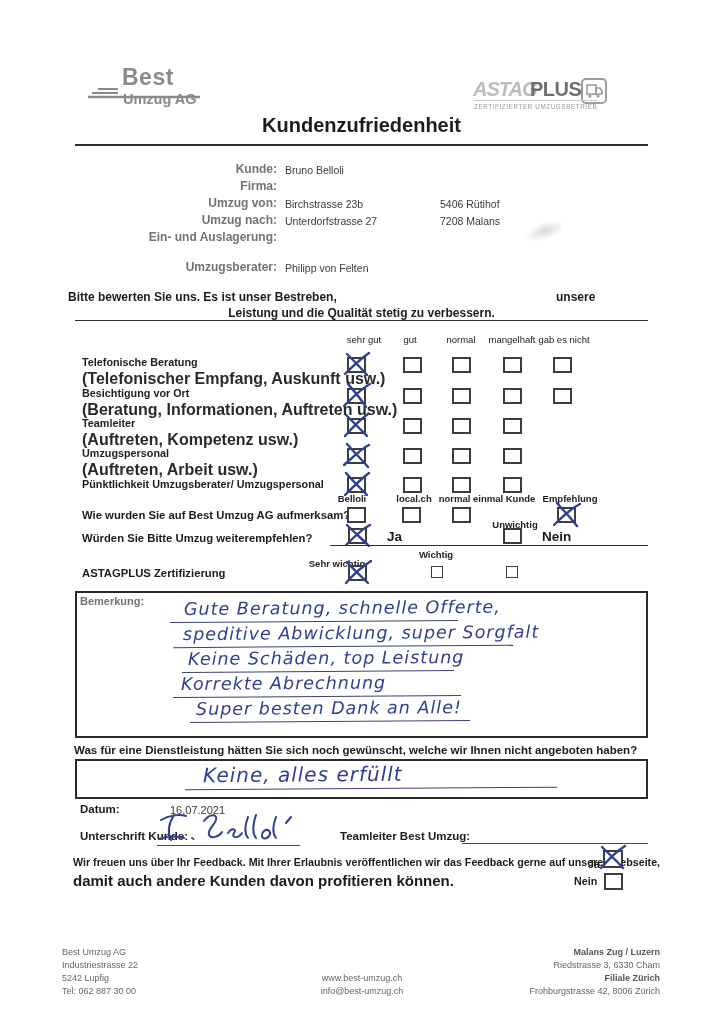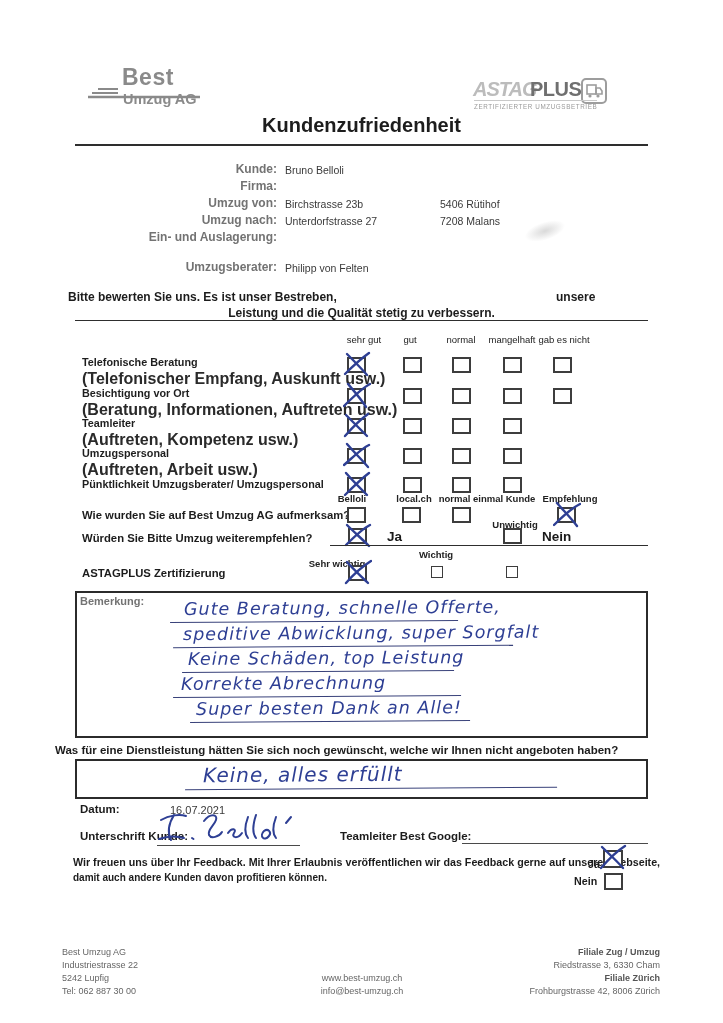--- a/index.html
+++ b/index.html
@@ -220,21 +220,21 @@
   <div class="abs hline" style="left:182px;top:648px;width:272px;height:23px;">
     <span class="hand" style="font-size:17.5px;position:absolute;left:6px;top:2px;">Keine Schäden, top Leistung</span>
   </div>
   <div class="abs hline" style="left:173px;top:673px;width:288px;height:23px;">
     <span class="hand" style="font-size:17.5px;position:absolute;left:8px;top:2px;">Korrekte Abrechnung</span>
   </div>
   <div class="abs hline" style="left:190px;top:698px;width:280px;height:23px;">
     <span class="hand" style="font-size:17.5px;position:absolute;left:6px;top:2px;">Super besten Dank an Alle!</span>
   </div>
 
-  <div class="abs q" style="left:55px;top:744px;font-size:11.5px;">Was für eine Dienstleistung hätten Sie sich noch gewünscht, welche wir Ihnen nicht angeboten haben?</div>
+  <div class="abs q" style="left:74px;top:744px;font-size:11.5px;">Was für eine Dienstleistung hätten Sie sich noch gewünscht, welche wir Ihnen nicht angeboten haben?</div>
   <div class="abs box" style="left:75px;top:759px;width:569px;height:36px;"></div>
   <div class="abs hline" style="left:185px;top:762px;width:372px;height:26px;">
     <span class="hand" style="font-size:20px;position:absolute;left:18px;top:2px;">Keine, alles erfüllt</span>
   </div>
 
   <div class="abs q" style="left:80px;top:803px;font-size:11.5px;">Datum:</div>
   <div class="abs val" style="left:170px;top:804px;font-size:11px;">16.07.2021</div>
 
   <div class="abs q" style="left:80px;top:830px;font-size:11.5px;">Unterschrift Kunde:</div>
   <svg class="abs" style="left:155px;top:808px;" width="150" height="40" viewBox="0 0 150 40">
@@ -247,25 +247,25 @@
       <path d="M73 25 C77 19 82 21 79 25 C76 30 83 31 87 25"></path>
       <path d="M93 9 C90 17 89 25 93 30"></path>
       <path d="M101 7 C98 16 97 25 101 30"></path>
       <path d="M109 23 C104 28 109 34 114 28 C117 24 113 20 109 23"></path>
       <path d="M121 9 C118 17 117 25 121 30"></path>
       <path d="M131 15 L136 9"></path>
     </g>
   </svg>
   <div class="abs" style="left:157px;top:845px;width:143px;border-bottom:1.5px solid #4a4a4a;"></div>
 
-  <div class="abs q" style="left:340px;top:830px;font-size:11.5px;">Teamleiter Best Google:</div>
+  <div class="abs q" style="left:340px;top:830px;font-size:11.5px;">Teamleiter Best Umzug:</div>
   <div class="abs" style="left:462px;top:843px;width:186px;border-bottom:1.3px solid #4a4a4a;"></div>
 
   <div class="abs q" style="left:73px;top:856px;font-size:10.7px;">Wir freuen uns über Ihr Feedback. Mit Ihrer Erlaubnis veröffentlichen wir das Feedback gerne auf unserer Webseite,</div>
-  <div class="abs q" style="left:73px;top:872px;font-size:10px;">damit auch andere Kunden davon profitieren können.</div>
+  <div class="abs q" style="left:73px;top:872px;font-size:15px;">damit auch andere Kunden davon profitieren können.</div>
   <div class="abs q" style="left:588px;top:858px;font-size:10.7px;">Ja</div>
   <div class="cb" style="left:603px;top:850px;width:16px;height:14px;">
     <svg class="xmark" viewBox="0 0 28 27">
         <path d="M2 24 C9 16, 18 7, 26 2" fill="none" stroke="#2e3f94" stroke-width="2.4" stroke-linecap="round"></path>
         <path d="M3 3 C10 10, 18 17, 24 24" fill="none" stroke="#2e3f94" stroke-width="2.4" stroke-linecap="round"></path>
       </svg>
   </div>
   <div class="abs q" style="left:574px;top:875px;font-size:10.7px;">Nein</div>
   <div class="cb" style="left:604px;top:873px;width:15px;height:13px;"></div>
 
@@ -273,19 +273,19 @@
     <div>Best Umzug AG</div>
     <div>Industriestrasse 22</div>
     <div>5242 Lupfig</div>
     <div>Tel: 062 887 30 00</div>
   </div>
   <div class="abs foot" style="left:287px;top:972px;width:150px;text-align:center;">
     <div>www.best-umzug.ch</div>
     <div>info@best-umzug.ch</div>
   </div>
   <div class="abs foot" style="left:400px;top:946px;width:260px;text-align:right;">
-    <div class="fb">Filiale Zug / Umzug</div>
+    <div class="fb">Malans Zug / Luzern</div>
     <div>Riedstrasse 3, 6330 Cham</div>
     <div class="fb">Filiale Zürich</div>
     <div>Frohburgstrasse 42, 8006 Zürich</div>
   </div>
 
 </div>
 
 </body></html>

